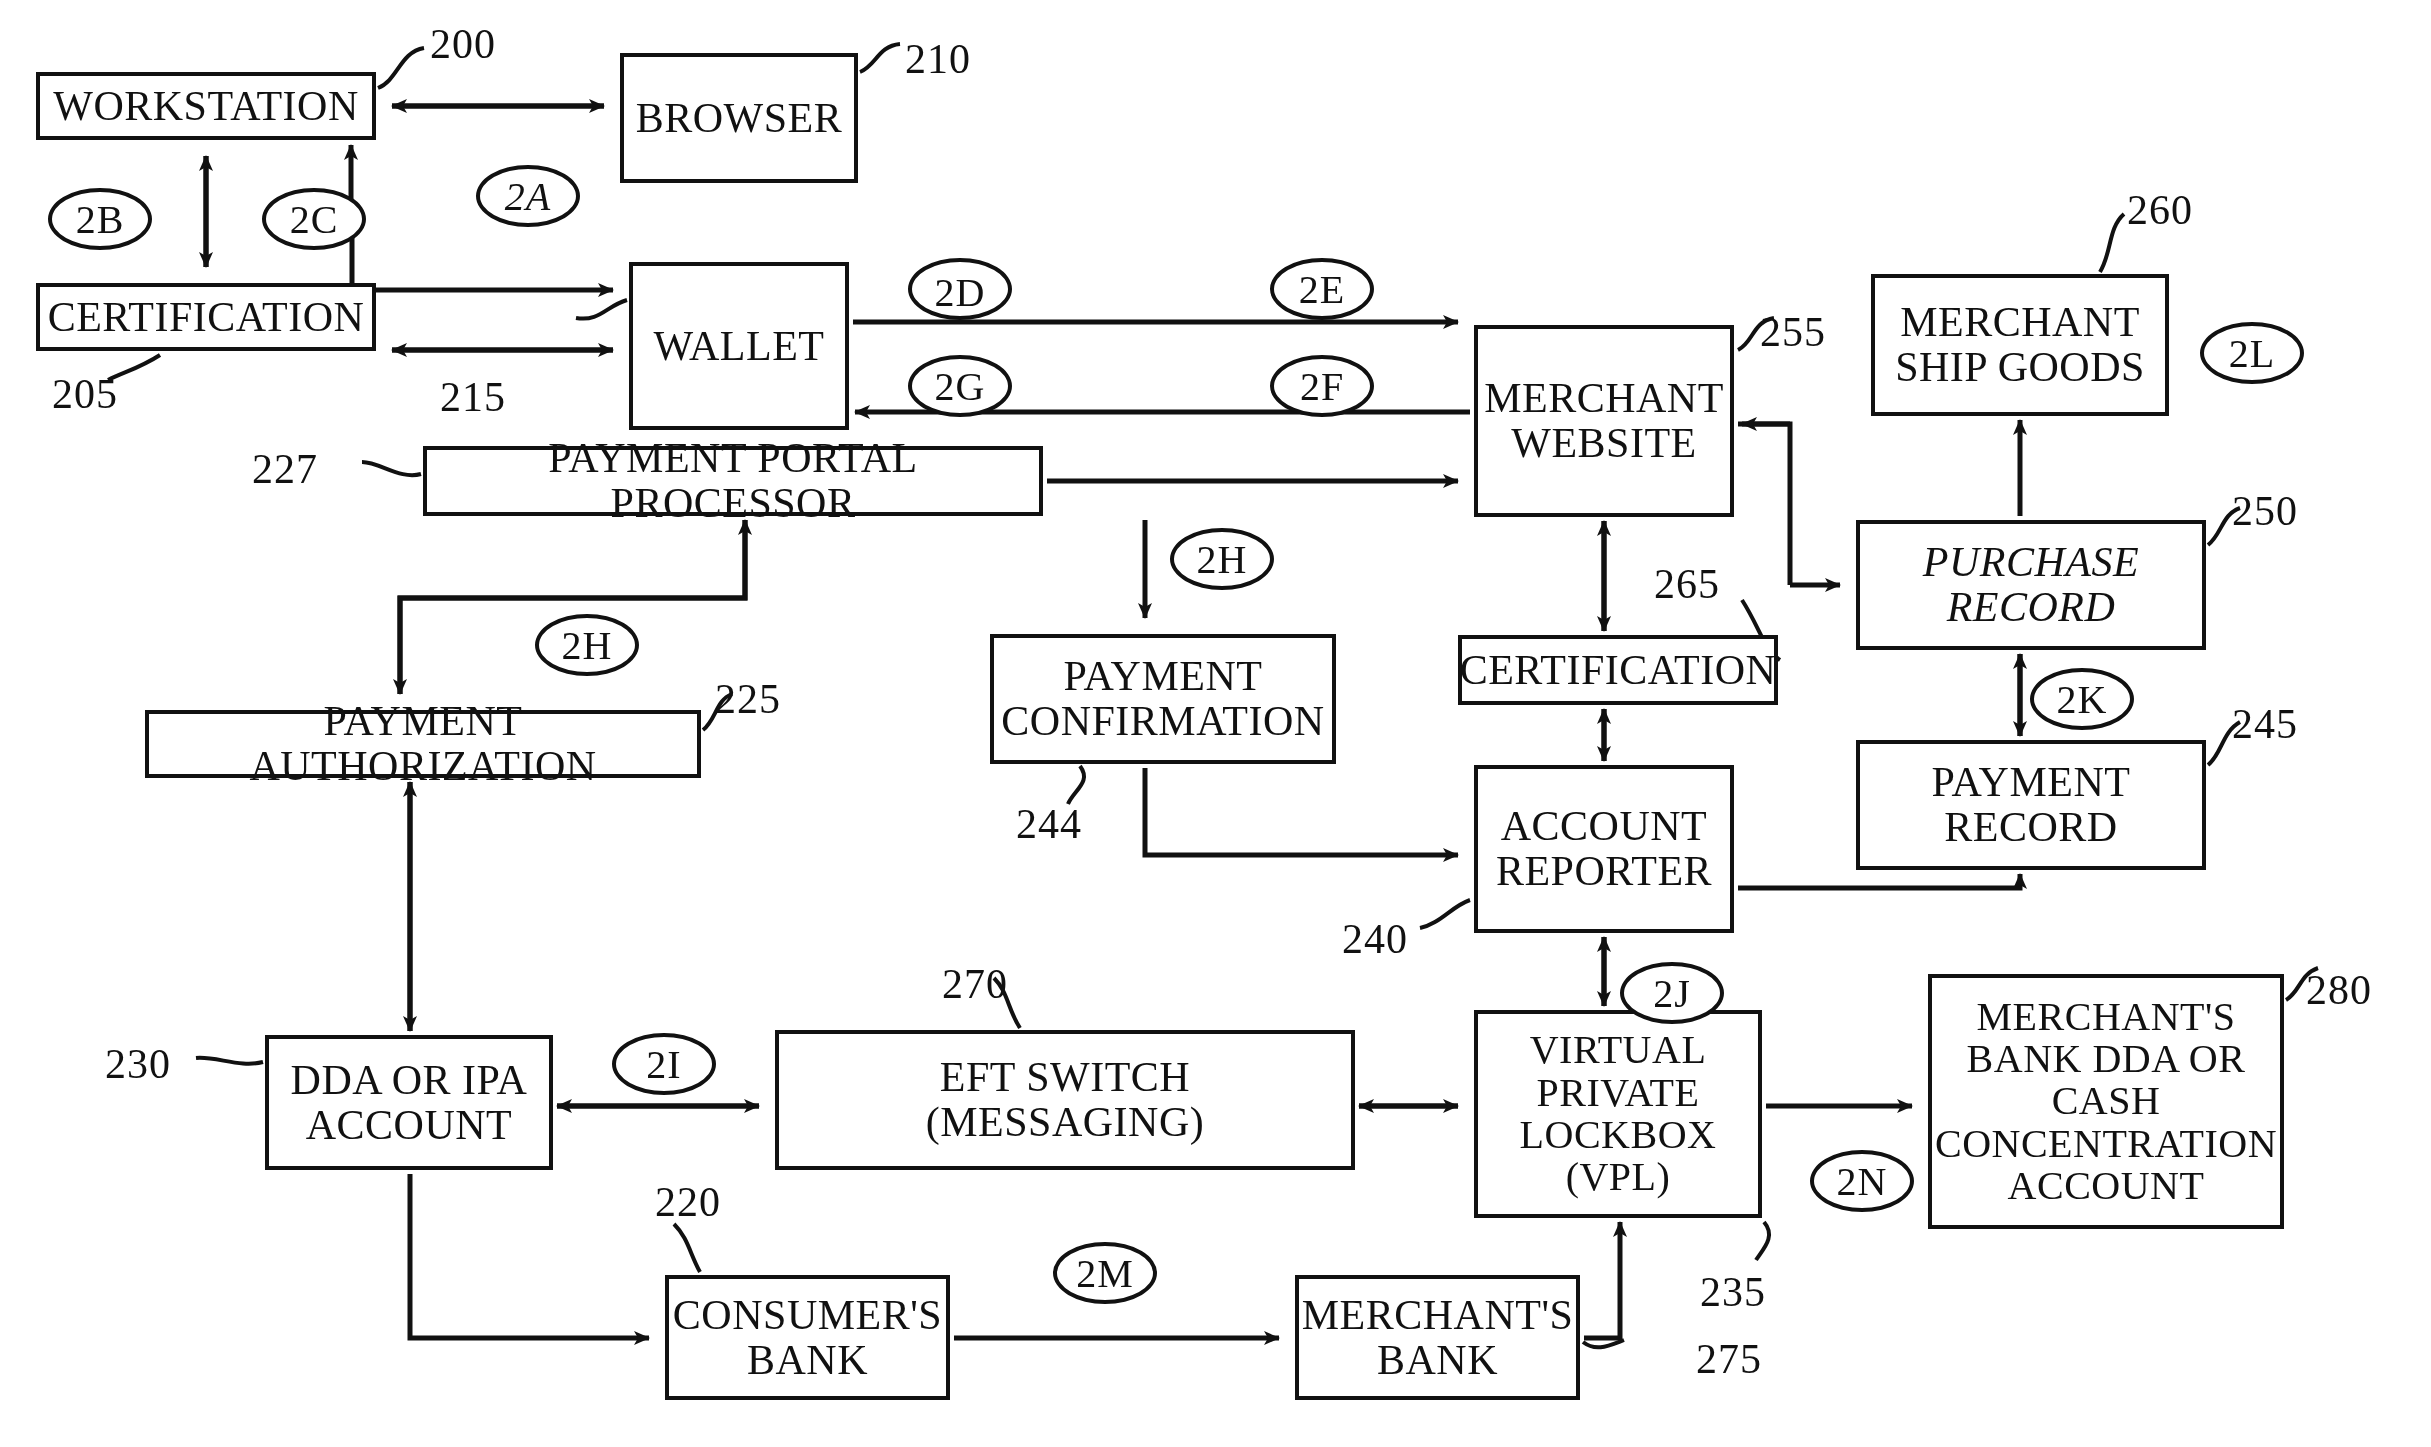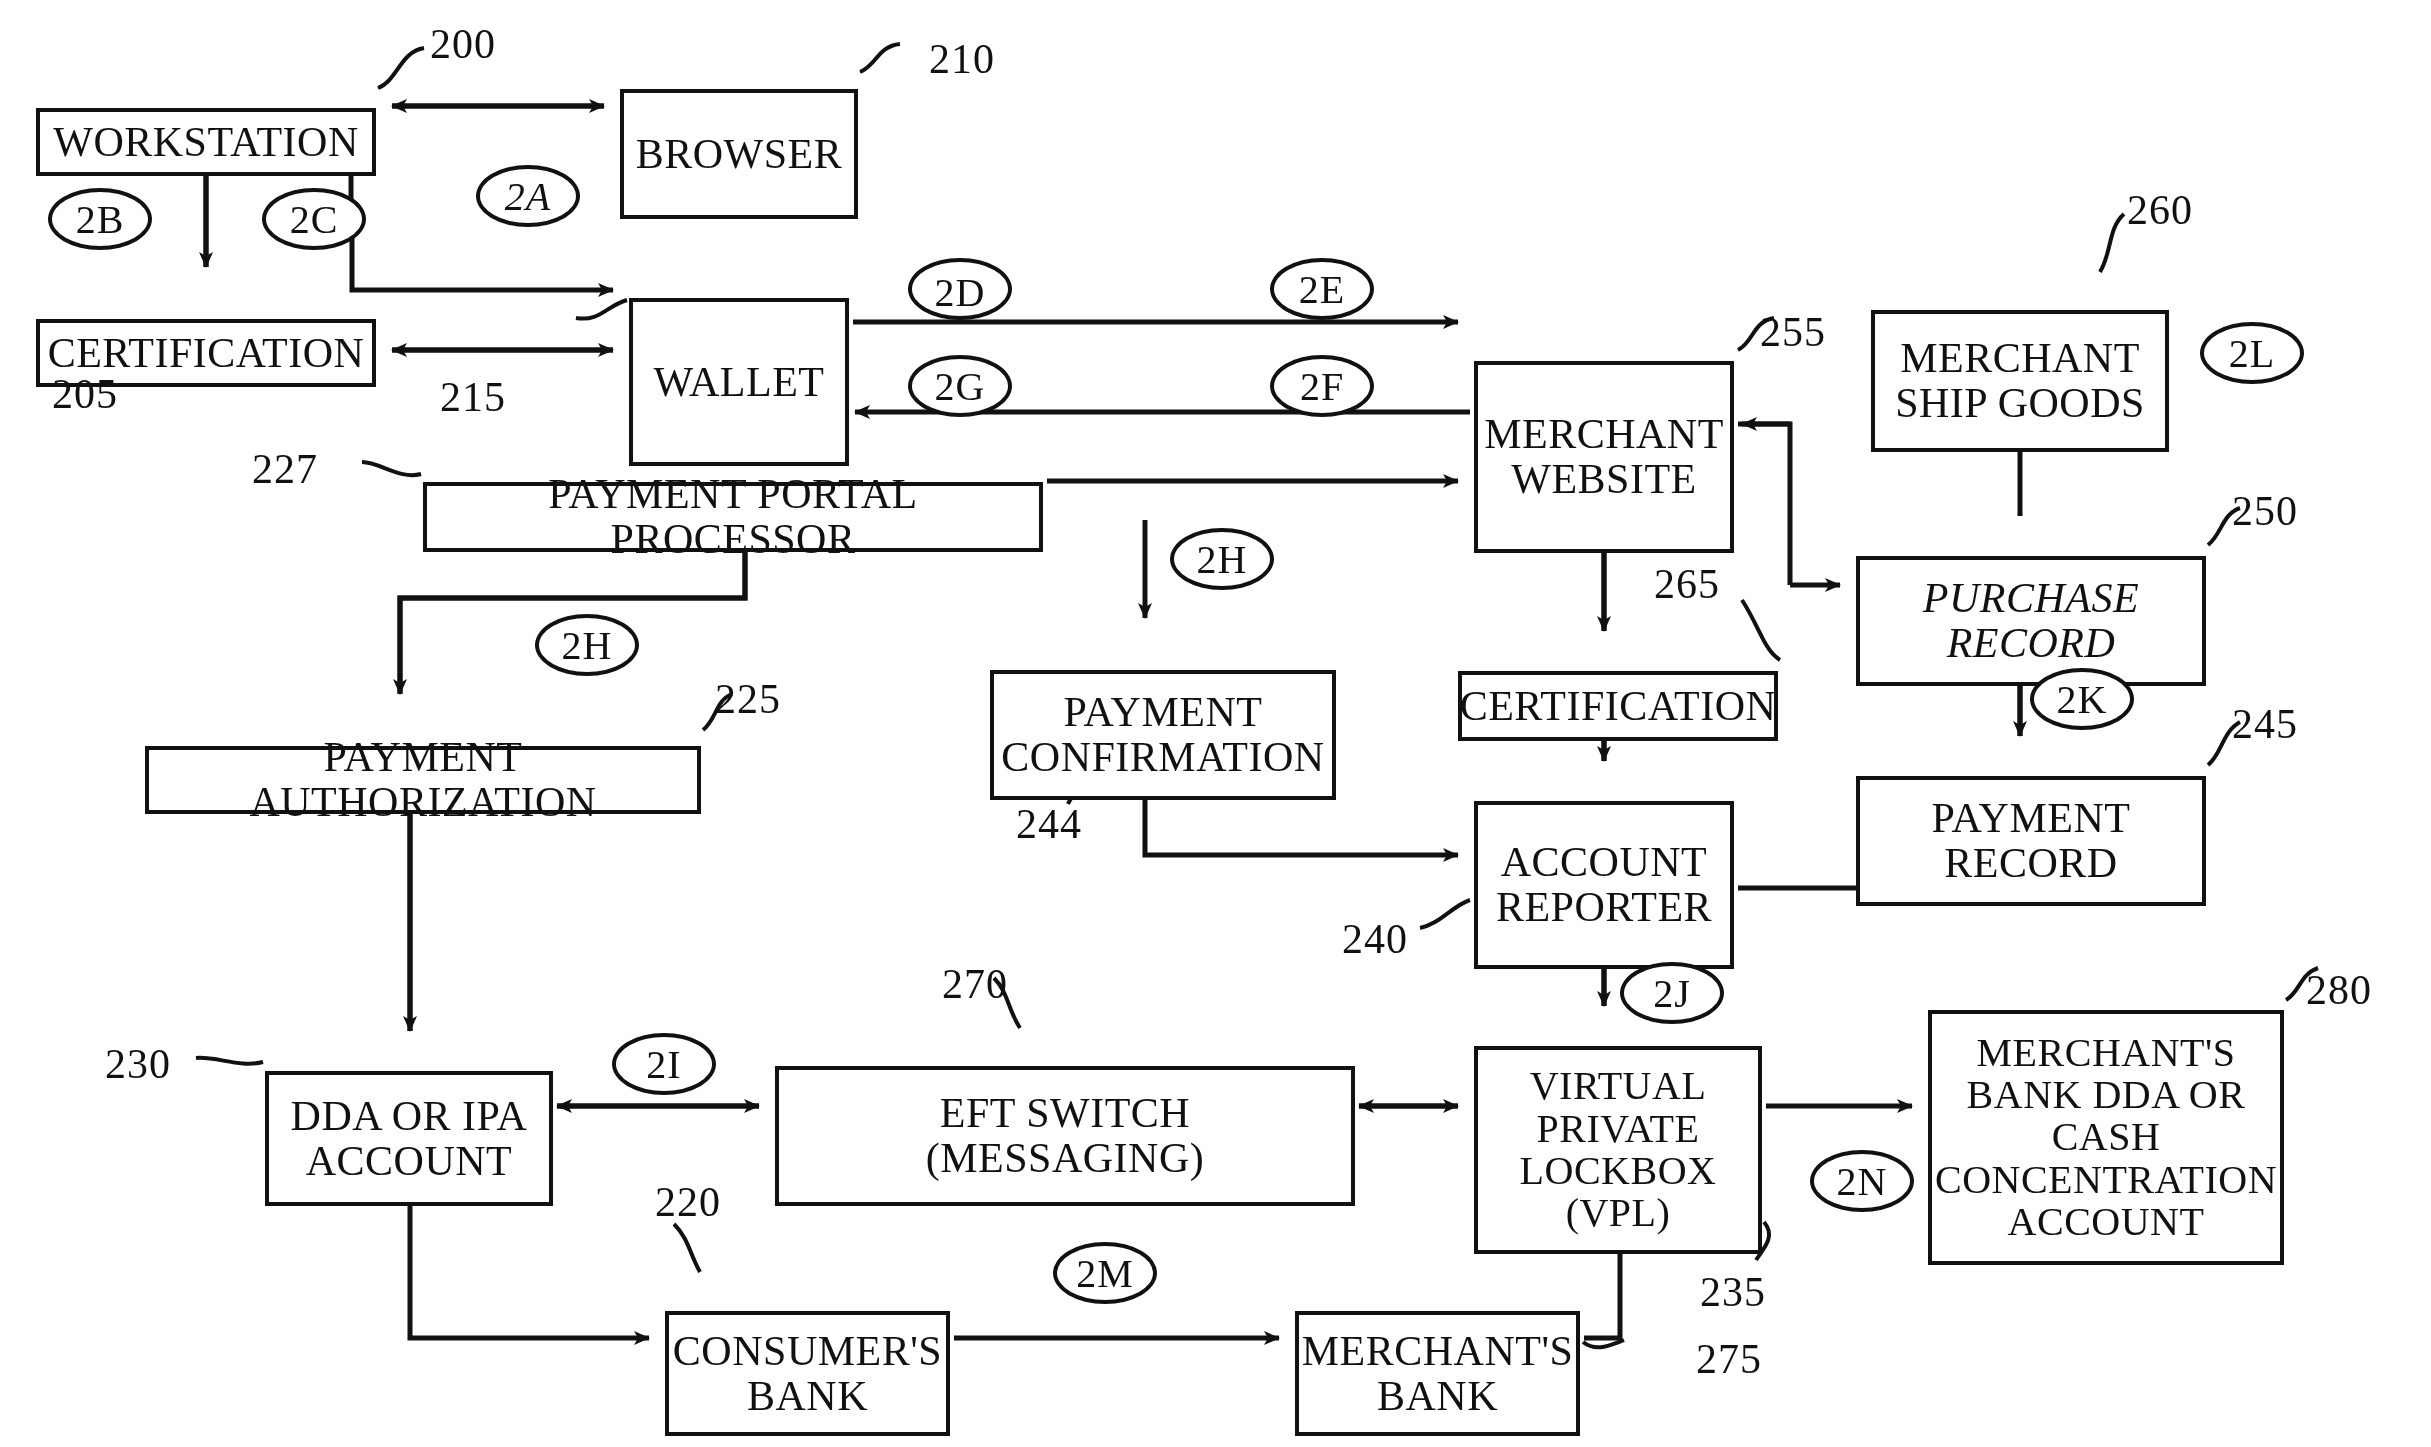--- a/index.html
+++ b/index.html
@@ -29,21 +29,20 @@
     background: #ffffff;
     display: flex;
     align-items: center;
     justify-content: center;
     text-align: center;
     color: #111111;
     line-height: 1.06;
     letter-spacing: 0.5px;
     z-index: 3;
     padding: 2px 4px;
-    margin-top: 36px;
   }
   .node span {
     display: block;
     white-space: pre-line;
   }
   .ref {
     position: absolute;
     color: #111111;
     font-size: 42px;
     letter-spacing: 1px;
@@ -256,21 +255,21 @@
     <span>CONSUMER'S
 BANK</span>
   </div>
 
   <div class="node" style="left:1295px; top:1275px; width:285px; height:125px; font-size:42px;">
     <span>MERCHANT'S
 BANK</span>
   </div>
 
   <div class="ref" style="left:430px; top:20px;"><span>200</span></div>
-  <div class="ref" style="left:905px; top:35px;margin-left:24px;"><span>210</span></div>
+  <div class="ref" style="left:905px; top:35px;"><span>210</span></div>
   <div class="ref" style="left:52px; top:370px;"><span>205</span></div>
   <div class="ref" style="left:440px; top:373px;"><span>215</span></div>
   <div class="ref" style="left:252px; top:445px;"><span>227</span></div>
   <div class="ref" style="left:1760px; top:308px;"><span>255</span></div>
   <div class="ref" style="left:2127px; top:186px;"><span>260</span></div>
   <div class="ref" style="left:2232px; top:487px;"><span>250</span></div>
   <div class="ref" style="left:1654px; top:560px;"><span>265</span></div>
   <div class="ref" style="left:2232px; top:700px;"><span>245</span></div>
   <div class="ref" style="left:715px; top:675px;"><span>225</span></div>
   <div class="ref" style="left:1016px; top:800px;"><span>244</span></div>

